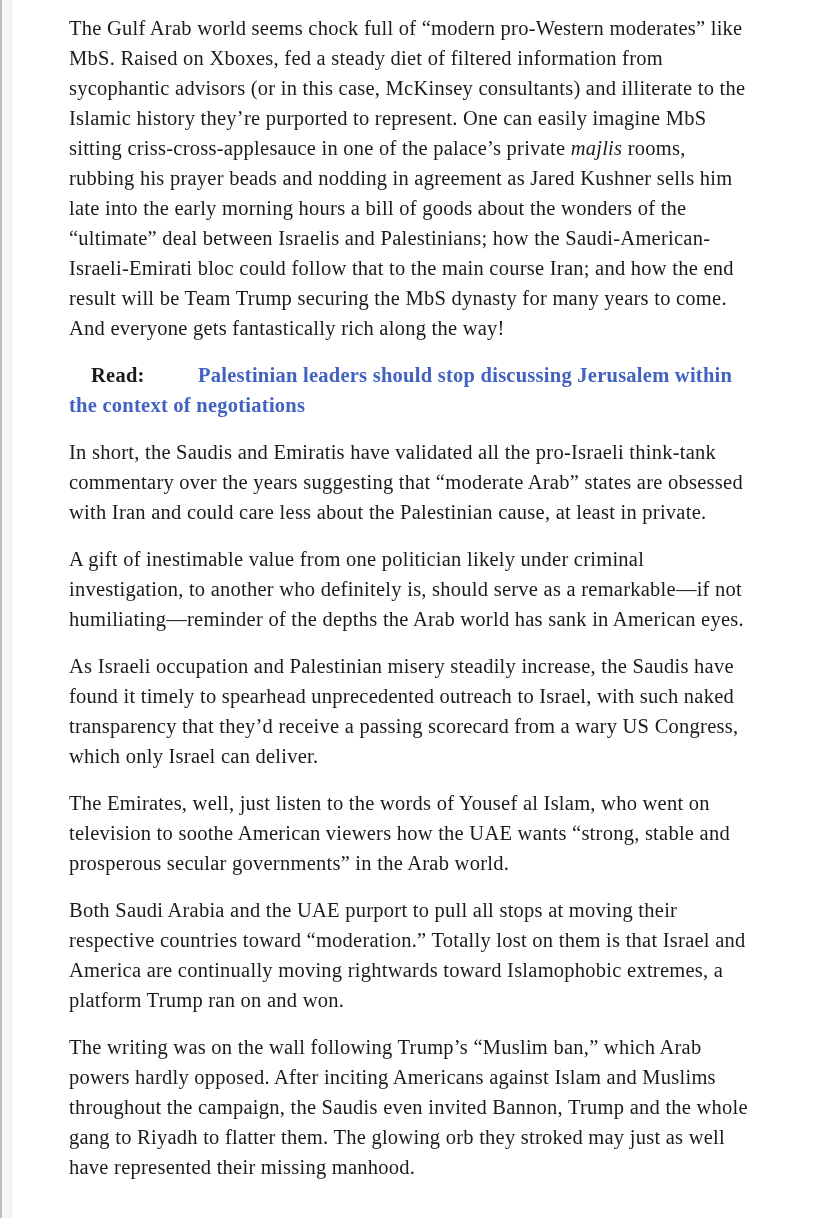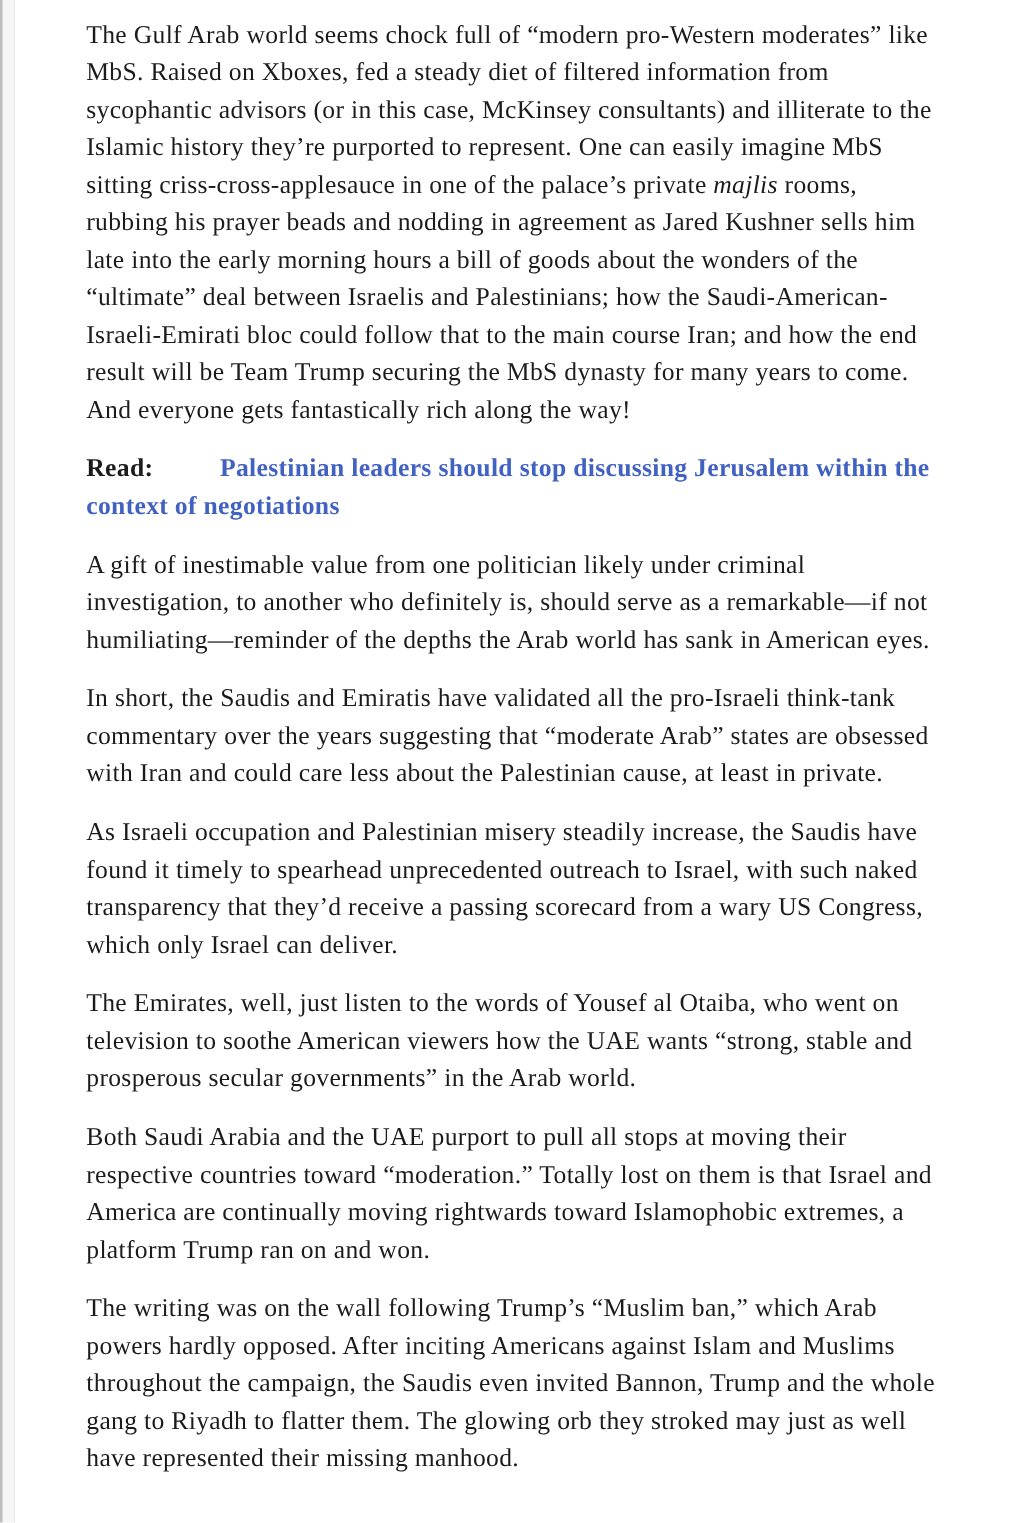--- a/index.html
+++ b/index.html
@@ -42,20 +42,21 @@
     line-height: 30px;
     letter-spacing: 0.25px;
     text-align: left;
   }
   .article p {
     margin: 0 0 17px 0;
   }
   .read-callout .read-label {
     font-weight: bold;
     color: var(--text);
+    margin-left: 22px;
   }
   .read-callout a.read-link {
     font-weight: bold;
     color: var(--link);
     text-decoration: none;
     cursor: pointer;
     margin-left: 48px;
   }
   em.italic-term { font-style: italic; text-align: center; }
 </style>
@@ -63,26 +64,26 @@
 <body>
 
 <div class="window-left-edge"></div>
 
 <main class="article">
 
   <p><span>The Gulf Arab world seems chock full of “modern pro-Western moderates” like MbS. Raised on Xboxes, fed a steady diet of filtered information from sycophantic advisors (or in this case, McKinsey consultants) and illiterate to the Islamic history they’re purported to represent. One can easily imagine MbS sitting criss-cross-applesauce in one of the palace’s private </span><em class="italic-term">majlis</em><span> rooms, rubbing his prayer beads and nodding in agreement as Jared Kushner sells him late into the early morning hours a bill of goods about the wonders of the “ultimate” deal between Israelis and Palestinians; how the Saudi-American-Israeli-Emirati bloc could follow that to the main course Iran; and how the end result will be Team Trump securing the MbS dynasty for many years to come. And everyone gets fantastically rich along the way!</span></p>
 
   <p class="read-callout"><span class="read-label">Read:</span> <a class="read-link" href="#">Palestinian leaders should stop discussing Jerusalem within the context of negotiations</a></p>
 
+  <p>In short, the Saudis and Emiratis have validated all the pro-Israeli think-tank commentary over the years suggesting that “moderate Arab” states are obsessed with Iran and could care less about the Palestinian cause, at least in private.</p>
+
   <p>A gift of inestimable value from one politician likely under criminal investigation, to another who definitely is, should serve as a remarkable—if not humiliating—reminder of the depths the Arab world has sank in American eyes.</p>
-
-  <p>In short, the Saudis and Emiratis have validated all the pro-Israeli think-tank commentary over the years suggesting that “moderate Arab” states are obsessed with Iran and could care less about the Palestinian cause, at least in private.</p>
 
   <p>As Israeli occupation and Palestinian misery steadily increase, the Saudis have found it timely to spearhead unprecedented outreach to Israel, with such naked transparency that they’d receive a passing scorecard from a wary US Congress, which only Israel can deliver.</p>
 
-  <p>The Emirates, well, just listen to the words of Yousef al Otaiba, who went on television to soothe American viewers how the UAE wants “strong, stable and prosperous secular governments” in the Arab world.</p>
+  <p>The Emirates, well, just listen to the words of Yousef al Islam, who went on television to soothe American viewers how the UAE wants “strong, stable and prosperous secular governments” in the Arab world.</p>
 
   <p>Both Saudi Arabia and the UAE purport to pull all stops at moving their respective countries toward “moderation.”  Totally lost on them is that Israel and America are continually moving rightwards toward Islamophobic extremes, a platform Trump ran on and won.</p>
 
 
   <p>The writing was on the wall following Trump’s “Muslim ban,” which Arab powers hardly opposed. After inciting Americans against Islam and Muslims throughout the campaign, the Saudis even invited Bannon, Trump and the whole gang to Riyadh to flatter them. The glowing orb they stroked may just as well have represented their missing manhood.</p>
 
 </main>
 
 </body></html>

